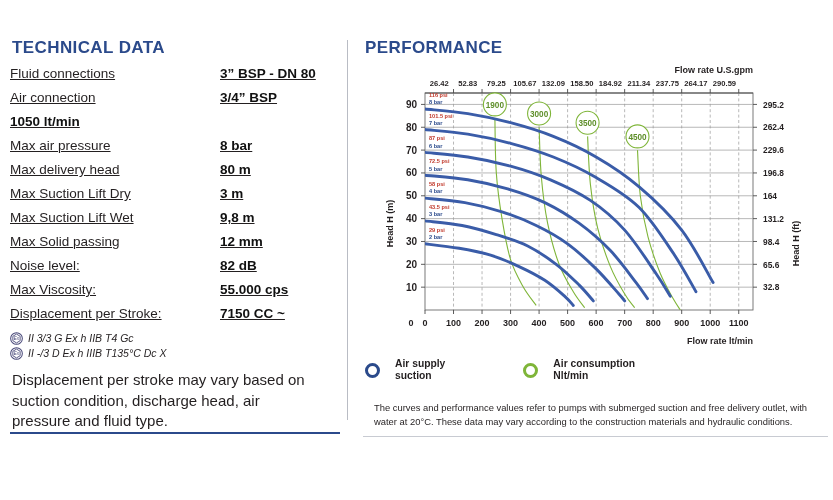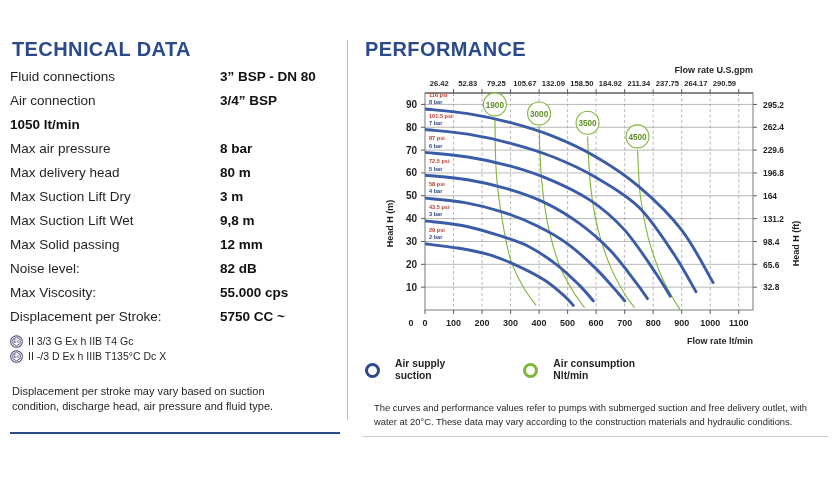--- a/index.html
+++ b/index.html
@@ -6,38 +6,38 @@
   body{
     width:833px;height:500px;background:#ffffff;
     font-family:"Liberation Sans",sans-serif;
     color:#231f20;overflow:hidden;position:relative;
   }
   .page{position:absolute;inset:0;}
 
   
   .left{position:absolute;left:10px;top:38px;width:330px;}
   .section-title{
-    font-size:20px;font-weight:bold;color:#2b4a8b;
+    font-size:17px;font-weight:bold;color:#2b4a8b;
     letter-spacing:.4px;margin:0 0 9px 2px;
   }
   .spec-row{
     display:flex;align-items:baseline;
-    font-size:13.5px;line-height:1.0;margin-bottom:10.5px;
+    font-size:13.5px;line-height:1.0;margin-bottom:10.5px;text-decoration:underline;
   }
   .spec-label{width:210px;color:#231f20;}
   .spec-value{font-weight:bold;color:#111;}
 
   .atex-list{margin-top:6px;}
-  .atex-row{display:flex;align-items:center;gap:5px;margin-bottom:2px;}
+  .atex-row{display:flex;align-items:center;gap:5px;margin-bottom:2px;font-style:italic;}
   .atex-text{font-size:10.5px;color:#231f20;}
   .ex-badge{width:13px;height:13px;flex:0 0 13px;}
 
   .note{
-    font-size:11px;line-height:1.38;color:#231f20;
-    margin-top:22px;margin-left:2px;width:300px;
+    font-size:15px;line-height:1.38;color:#231f20;
+    margin-top:11px;margin-left:2px;width:300px;
   }
   .left-rule{
     position:absolute;left:10px;top:432px;width:330px;height:2px;
     background:#2b4a8b;
   }
   .vdivider{
     position:absolute;left:347px;top:40px;width:1px;height:380px;
     background:#b9bcc4;
   }
 
@@ -102,21 +102,21 @@
         <div class="spec-row">
           <span class="spec-label">Noise level:</span>
           <span class="spec-value">82 dB</span>
         </div>
         <div class="spec-row">
           <span class="spec-label">Max Viscosity:</span>
           <span class="spec-value">55.000 cps</span>
         </div>
         <div class="spec-row">
           <span class="spec-label">Displacement per Stroke:</span>
-          <span class="spec-value">5750 CC ~</span>
+          <span class="spec-value">7150 CC ~</span>
         </div>
       </div>
     <div class="atex-list" id="atex-list">
         <div class="atex-row">
           <span class="ex-badge"><svg viewBox="0 0 20 20" width="13" height="13">
               <circle cx="10" cy="10" r="9" fill="none" stroke="#4a4a7a" stroke-width="1.6"></circle>
               <polygon points="10,3.2 15.6,6.6 15.6,13.4 10,16.8 4.4,13.4 4.4,6.6" fill="none" stroke="#4a4a7a" stroke-width="1.4"></polygon>
               <text x="10" y="13" font-size="7" text-anchor="middle" fill="#4a4a7a" font-family="Liberation Sans, sans-serif">Ex</text>
             </svg></span>
           <span class="atex-text">II 3/3 G Ex h IIB T4 Gc</span>

